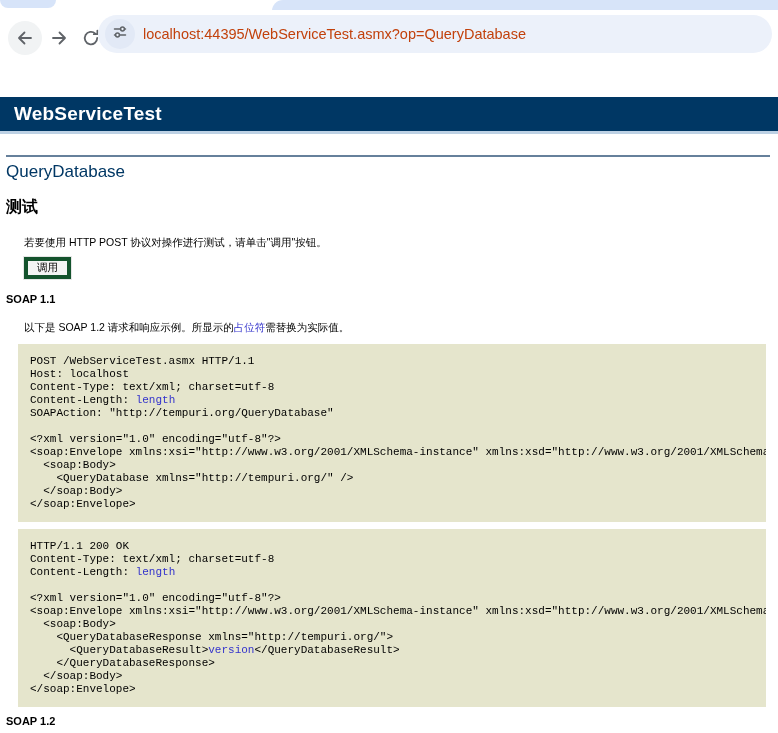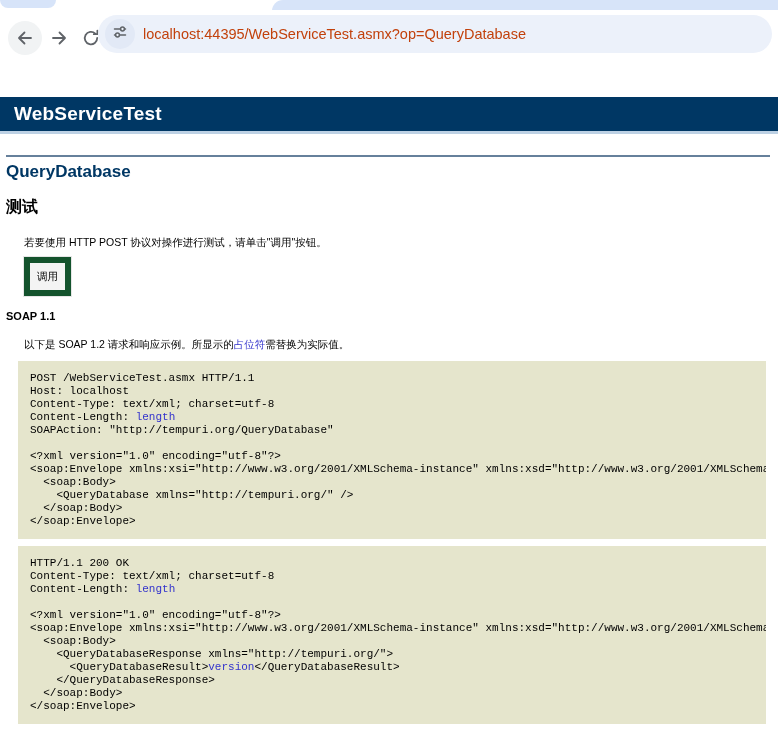--- a/index.html
+++ b/index.html
@@ -30,26 +30,26 @@
   .page { position:relative; width:778px; }
   .band { margin-top:42px; height:34px; background:#003764; display:flex; align-items:center; }
   .band-title { color:#ffffff; font-weight:bold; font-size:19px; padding-left:14px; letter-spacing:0.2px; }
   .band-underline { height:3px; background:#bdd1e4; }
 
   .intro-line { margin:10px 0 0 8px; font-size:10.5px; color:#000; }
   .intro-line a { color:#0000e0; text-decoration:underline; cursor:pointer; font-weight:bold; }
 
   .rule { margin:21px 8px 0 6px; height:2px; background:#66809b; border:none; }
 
-  .op-title { margin:5px 0 0 6px; font-size:17px; font-weight:bold; color:#003764; }
+  .op-title { margin:5px 0 0 6px; font-size:17px; font-weight:normal; color:#003764; }
   .sub-heading { margin:15px 0 18px 6px; font-size:16px; font-weight:bold; color:#000; }
   .indent-para { margin:11px 0 0 24px; font-size:10.5px; color:#000; }
-  .invoke-btn { margin:7px 0 0 24px; width:47px; height:39px; font-size:10.5px;
+  .invoke-btn { margin:7px 0 0 24px; width:47px; height:22px; font-size:10.5px;
                 font-family:"Liberation Sans","DejaVu Sans",sans-serif;
-                background:#f4f4f4; border:6px solid #14532d; box-shadow:0 0 0 1px #e6e6e6; cursor:pointer; }
+                background:#f4f4f4; border:4px solid #14532d; box-shadow:0 0 0 1px #e6e6e6; cursor:pointer; }
   .soap-heading { margin:14px 0 16px 6px; font-size:11px; font-weight:bold; color:#000; }
   .soap-desc { margin:9px 0 0 24px; font-size:10.5px; color:#000; }
   .soap-desc .ph-word { color:#3333cc; }
 
   pre.code { margin:9px 12px 7px 18px; padding:11px 0 11px 12px; background:#e5e5cc;
              font-family:"Liberation Mono","DejaVu Sans Mono",monospace;
              font-size:11px; line-height:13px; color:#000;
              white-space:pre; overflow:hidden; }
   pre.code + pre.code { margin-top:0; }
   pre.code .ph { color:#3333cc; }

